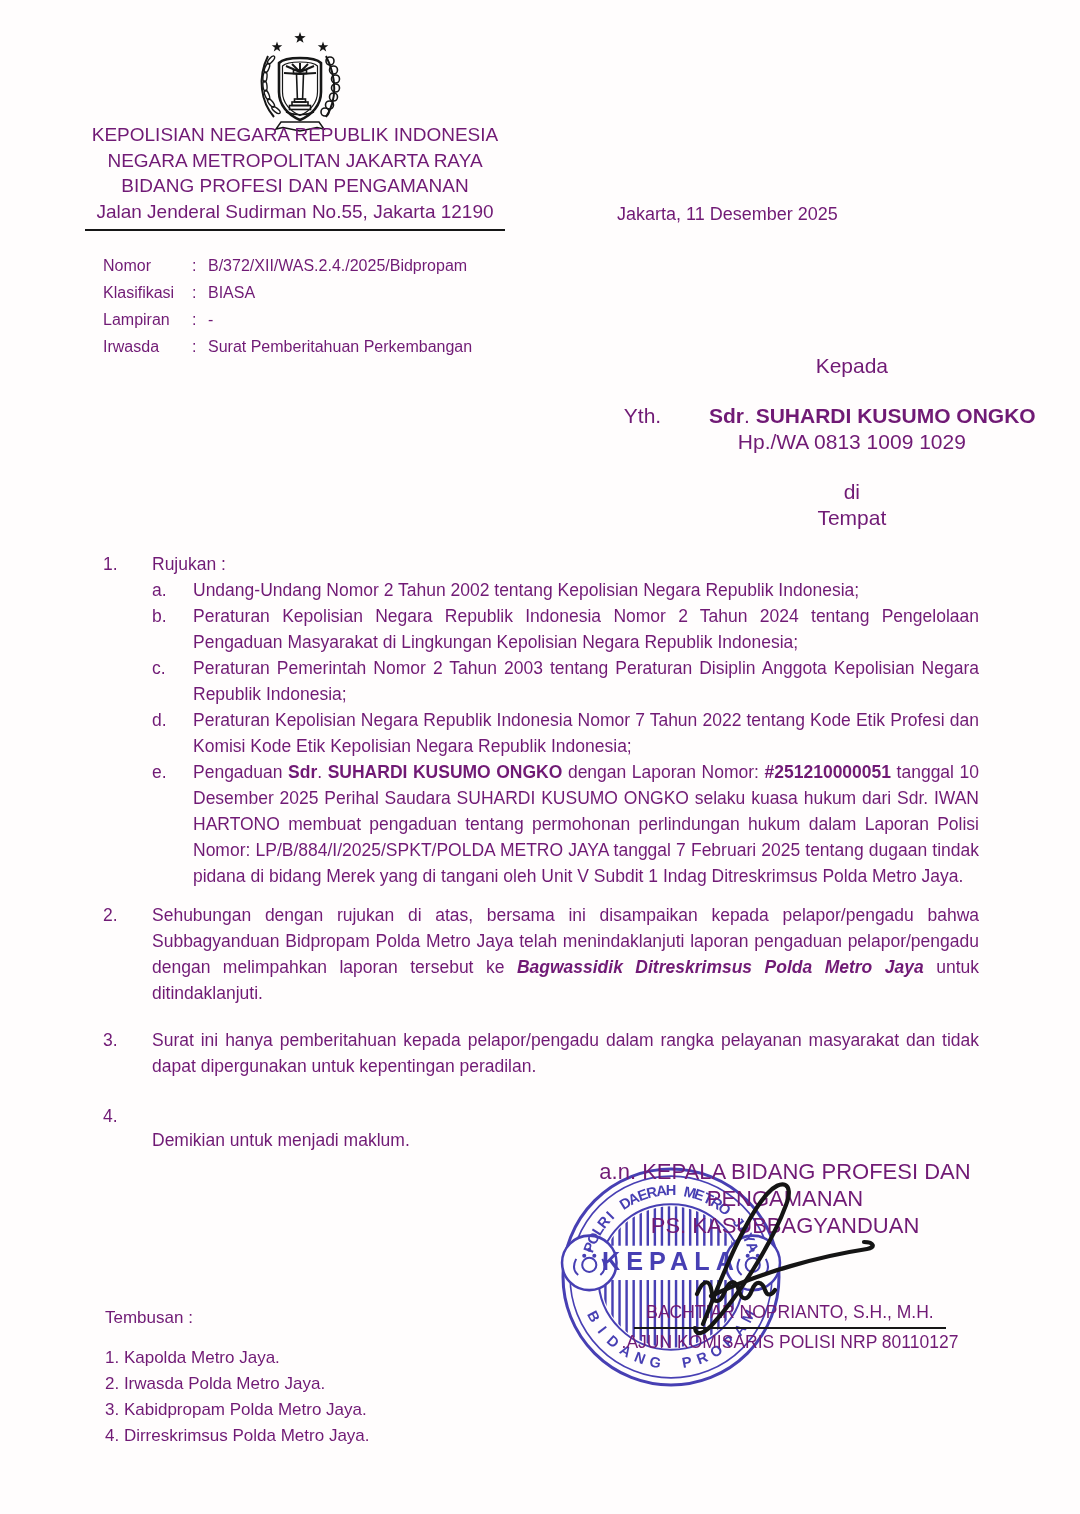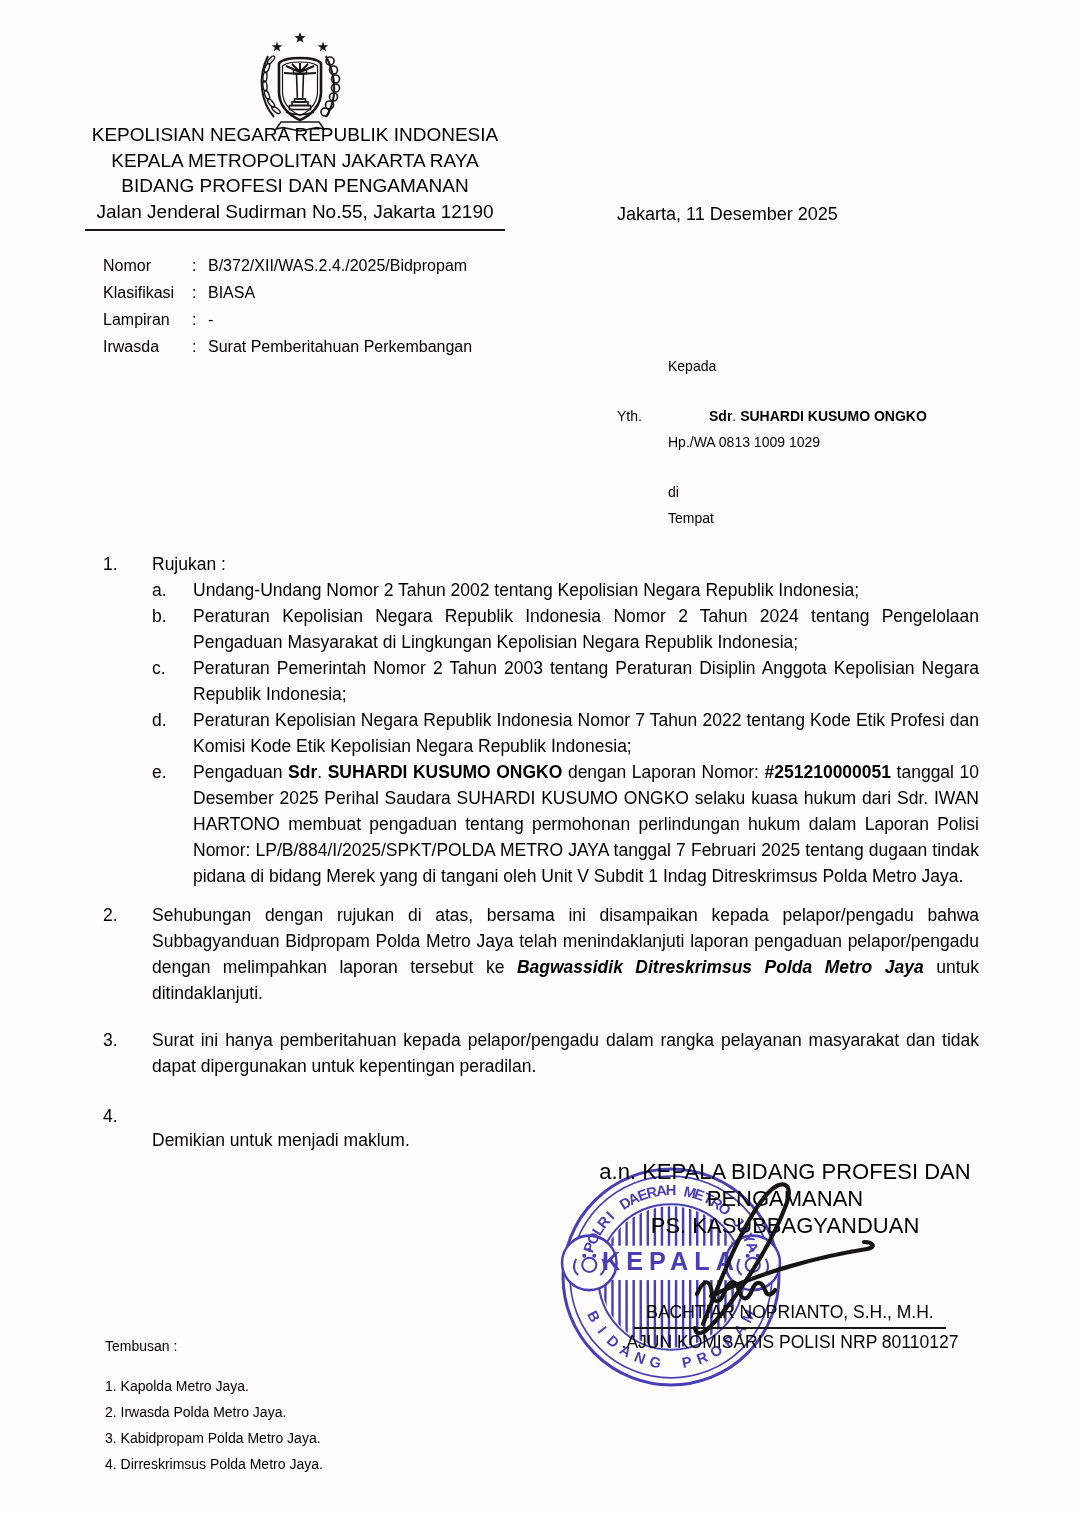--- a/index.html
+++ b/index.html
@@ -1,28 +1,28 @@
 <!DOCTYPE html>
 <html><head>
 <meta charset="utf-8">
 <style>
   html,body{margin:0;padding:0;background:#e8e8e8;}
   .page{position:relative;width:1080px;height:1514px;background:#fffdfd;margin:0 auto;
-        font-family:"Liberation Sans",sans-serif;color:#000000;overflow:hidden;}
+        font-family:"Liberation Sans",sans-serif;color:#701a75;overflow:hidden;}
   .abs{position:absolute;}
   
   .letterhead{left:85px;top:122px;width:420px;text-align:center;font-size:19px;line-height:25.5px;
               border-bottom:2px solid #161616;padding-bottom:5px;}
   .dateline{left:617px;top:201px;font-size:18px;line-height:26px;}
   
   .meta{left:103px;top:252px;font-size:16px;line-height:27px;display:grid;
         grid-template-columns:89px 16px 560px;}
   .meta .cell{white-space:nowrap;}
   
-  .recipient{left:617px;top:353px;font-size:14px;line-height:26px;}
+  .recipient{left:617px;top:353px;font-size:21px;line-height:26px;text-align:center;}
   .recipient .ind{margin-left:51px;}
   .recipient .row{display:flex;}
   .recipient .yth{width:51px;flex:0 0 51px;}
   
   .bodylist{left:103px;top:551px;width:876px;font-size:17.5px;line-height:26px;}
   .item{display:flex;}
   .item .num{width:49px;flex:0 0 49px;}
   .item .content{flex:1;text-align:justify;}
   .subitem{display:flex;}
   .subitem .letter{width:41px;flex:0 0 41px;}
@@ -31,21 +31,21 @@
   .b{font-weight:bold;} .bi{font-weight:bold;font-style:italic;}
   
   .sig-an{left:563px;top:1158px;width:444px;text-align:center;font-size:22px;line-height:27px;z-index:3;}
   .sig-name-block{left:598px;top:1299px;width:384px;text-align:center;font-size:17.5px;line-height:27px;z-index:3;}
   .sig-name-block .uname{display:inline-block;border-bottom:2px solid #161616;padding:0 12px 1px 12px;}
   .stamp{left:559px;top:1165px;z-index:2;opacity:.93;}
   .ink{left:645px;top:1172px;z-index:4;}
   .stamp-arc-letter{font-size:14.5px;font-weight:bold;text-anchor:middle;dominant-baseline:central;
                     font-family:"Liberation Sans",sans-serif;}
   
-  .tembusan{left:105px;top:1333px;font-size:14px;line-height:26px;}
+  .tembusan{left:105px;top:1305px;font-size:17px;line-height:26px;}
   .tembusan .title{margin-bottom:14px;}
 </style>
 </head>
 <body>
 
 <div class="page">
 
   <svg class="abs" style="left:237px;top:28px;" width="126" height="108" viewBox="0 0 126 108">
     <g fill="#161616">
       <path transform="translate(63 10)" d="M0,-6 L1.41,-1.94 5.71,-1.85 2.28,0.74 3.53,4.85 0,2.4 -3.53,4.85 -2.28,0.74 -5.71,-1.85 -1.41,-1.94 Z"></path>
@@ -91,21 +91,21 @@
           <circle cx="98.5" cy="60" r="4"></circle>
         <circle cx="96.5" cy="69" r="4"></circle>
           <circle cx="92.5" cy="77" r="4"></circle>
         <circle cx="88" cy="84" r="4"></circle>
       </g>
     </g>
   </svg>
 
   <div class="abs letterhead">
     <div>KEPOLISIAN NEGARA REPUBLIK INDONESIA</div>
-    <div>KEPALA METROPOLITAN JAKARTA RAYA</div>
+    <div>NEGARA METROPOLITAN JAKARTA RAYA</div>
     <div>BIDANG PROFESI DAN PENGAMANAN</div>
     <div>Jalan Jenderal Sudirman No.55, Jakarta 12190</div>
   </div>
 
   <div class="abs dateline">Jakarta, 11 Desember 2025</div>
 
   <div class="abs meta">
     <div class="cell">Nomor</div>
     <div class="cell">:</div>
     <div class="cell">B/372/XII/WAS.2.4./2025/Bidpropam</div>

